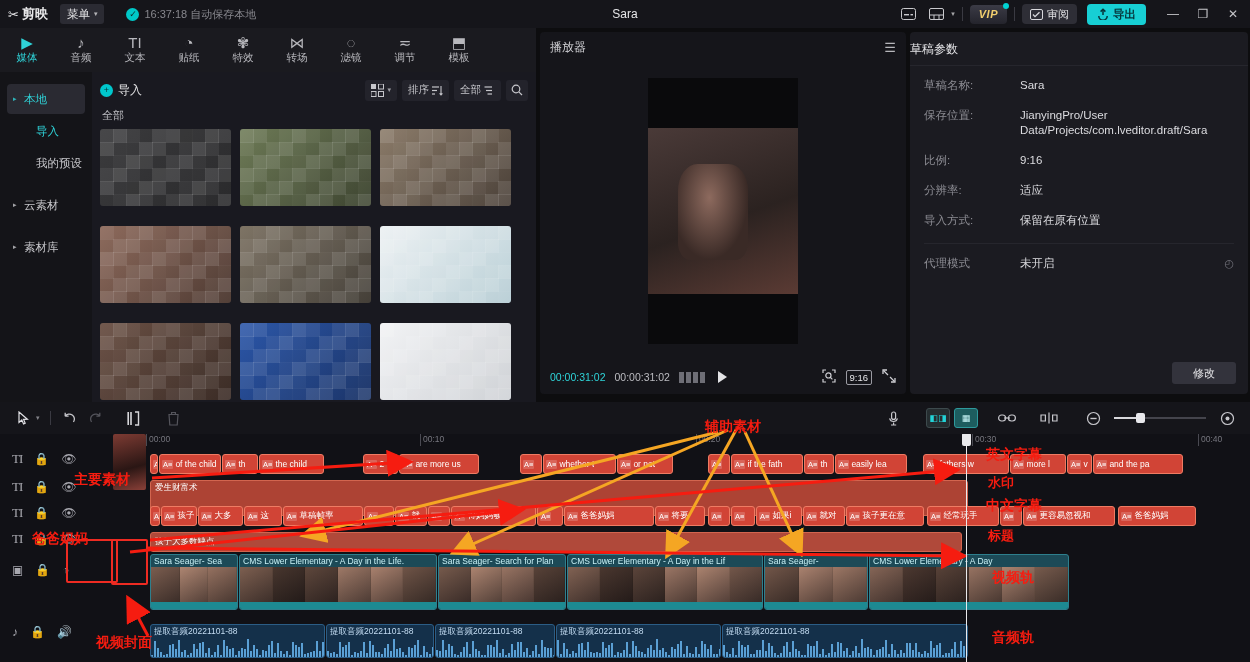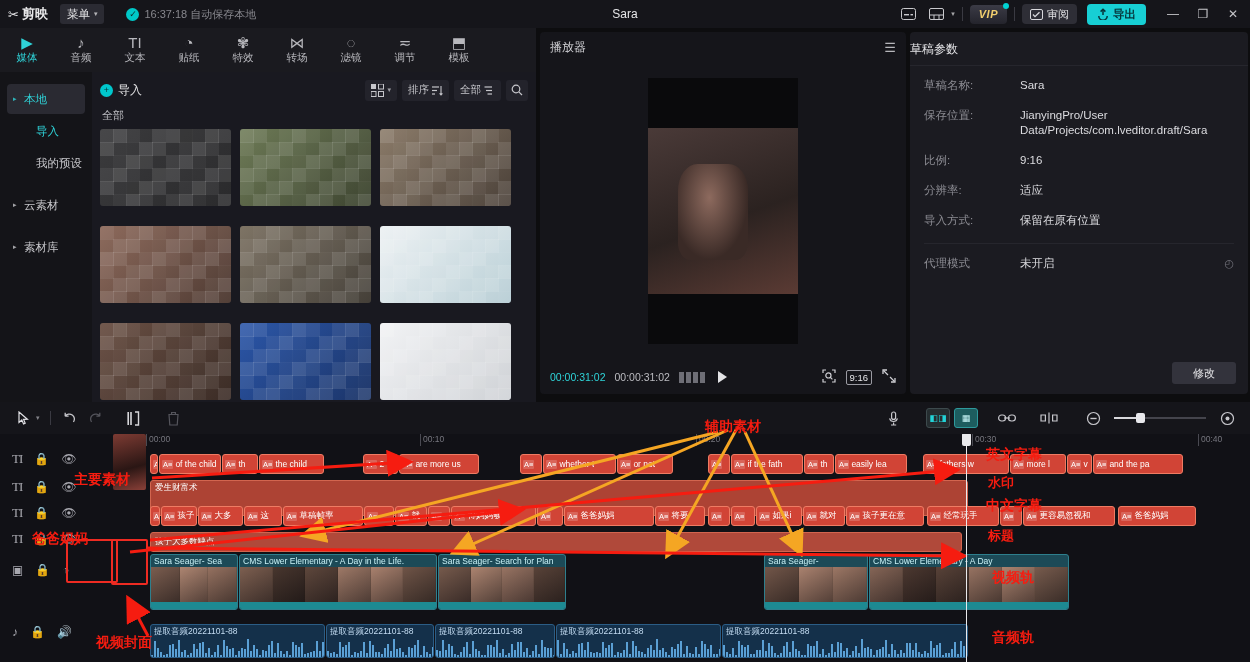--- a/index.html
+++ b/index.html
@@ -1453,20 +1453,32 @@
             </div>
             <div class="vbar"></div>
           </div>
           <div class="clip video" style="left: 292px; width: 128px;">
             <div class="vname">Sara Seager- Search for Plan</div>
             <div class="vthumbs">
               <i style="background:linear-gradient(150deg,rgb(118,90,76),rgb(58,44,40));border-right:1px solid rgba(0,0,0,.25);"></i>
               <i style="background:linear-gradient(150deg,rgb(172,132,112),rgb(84,65,57));border-right:1px solid rgba(0,0,0,.25);"></i>
               <i style="background:linear-gradient(150deg,rgb(152,116,99),rgb(75,57,51));border-right:1px solid rgba(0,0,0,.25);"></i>
               <i style="background:linear-gradient(150deg,rgb(88,66,56),rgb(43,33,30));border-right:1px solid rgba(0,0,0,.25);"></i>
+            </div>
+            <div class="vbar"></div>
+          </div>
+          <div class="clip video" style="left: 421px; width: 196px;">
+            <div class="vname">CMS Lower Elementary - A Day in the Lif</div>
+            <div class="vthumbs">
+              <i style="background:linear-gradient(150deg,rgb(129,98,83),rgb(63,48,43));border-right:1px solid rgba(0,0,0,.25);"></i>
+              <i style="background:linear-gradient(150deg,rgb(74,55,47),rgb(36,27,25));border-right:1px solid rgba(0,0,0,.25);"></i>
+              <i style="background:linear-gradient(150deg,rgb(91,68,58),rgb(44,34,31));border-right:1px solid rgba(0,0,0,.25);"></i>
+              <i style="background:linear-gradient(150deg,rgb(155,118,101),rgb(76,58,51));border-right:1px solid rgba(0,0,0,.25);"></i>
+              <i style="background:linear-gradient(150deg,rgb(171,131,111),rgb(84,64,57));border-right:1px solid rgba(0,0,0,.25);"></i>
+              <i style="background:linear-gradient(150deg,rgb(115,87,74),rgb(56,43,39));border-right:1px solid rgba(0,0,0,.25);"></i>
             </div>
             <div class="vbar"></div>
           </div>
           <div class="clip video" style="left: 618px; width: 104px;">
             <div class="vname">Sara Seager-</div>
             <div class="vthumbs">
               <i style="background:linear-gradient(150deg,rgb(114,86,73),rgb(56,43,38));border-right:1px solid rgba(0,0,0,.25);"></i>
               <i style="background:linear-gradient(150deg,rgb(170,130,111),rgb(84,64,56));border-right:1px solid rgba(0,0,0,.25);"></i>
               <i style="background:linear-gradient(150deg,rgb(156,119,101),rgb(77,59,52));border-right:1px solid rgba(0,0,0,.25);"></i>
             </div>

